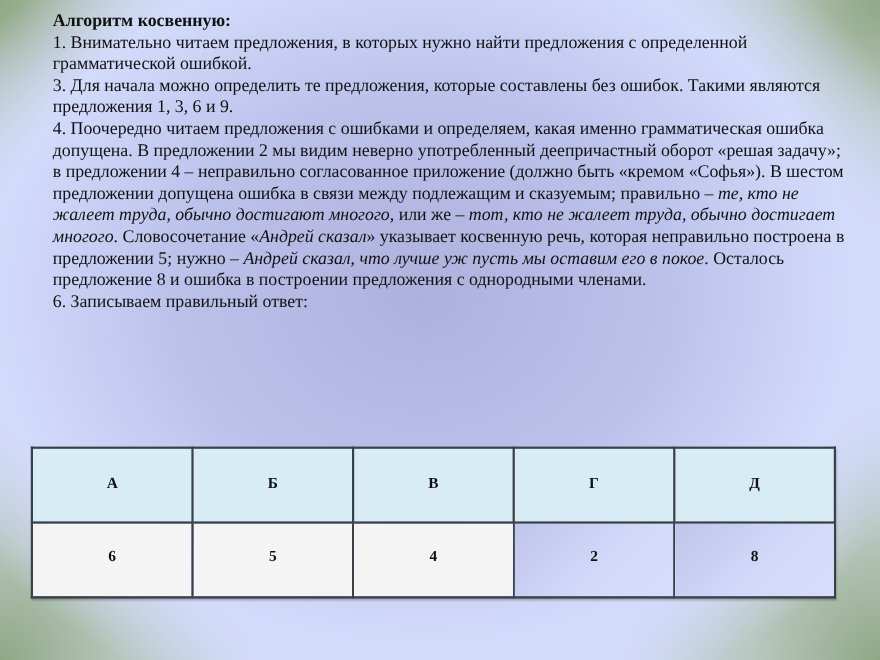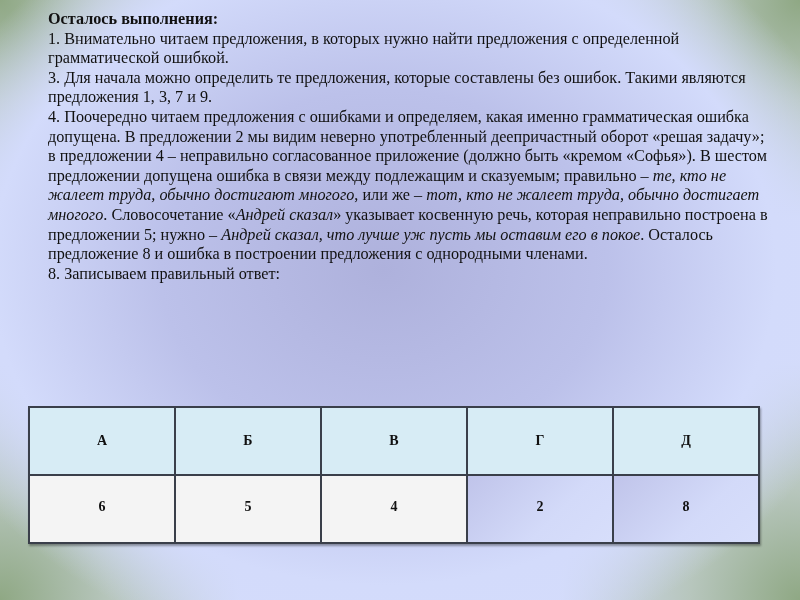--- a/index.html
+++ b/index.html
@@ -76,25 +76,25 @@
     }
     table.answer td .val {
       position: relative;
       top: -2px;
     }
   </style>
 </head>
 <body>
 
 <div class="content">
-  <p class="title">Осталось выполнения:</p>
+  <p class="title">Алгоритм косвенную:</p>
   <p>1. Внимательно читаем предложения, в которых нужно найти предложения с определенной грамматической ошибкой.</p>
-  <p>3. Для начала можно определить те предложения, которые составлены без ошибок. Такими являются предложения 1, 3, 7 и 9.</p>
+  <p>3. Для начала можно определить те предложения, которые составлены без ошибок. Такими являются предложения 1, 3, 6 и 9.</p>
   <p><span>4. Поочередно читаем предложения с ошибками и определяем, какая именно грамматическая ошибка допущена. В </span><b>предложении 2</b><span> мы видим неверно употребленный деепричастный оборот «решая задачу»; в </span><b>предложении 4</b><span> – неправильно согласованное приложение (должно быть «кремом «Софья»). В </span><b>шестом предложении</b><span> допущена ошибка в связи между подлежащим и сказуемым; правильно – </span><i>те, кто не жалеет труда, обычно достигают многого</i><span>, или же – </span><i>тот, кто не жалеет труда, обычно достигает многого</i><span>. Словосочетание «</span><i>Андрей сказал</i><span>» указывает косвенную речь, которая неправильно построена </span><b>в предложении 5</b><span>; нужно – </span><i>Андрей сказал, что лучше уж пусть мы оставим его в покое</i><span>. Осталось </span><b>предложение 8</b><span> и ошибка в построении предложения с однородными членами.</span></p>
-  <p>8. Записываем правильный ответ:</p>
+  <p>6. Записываем правильный ответ:</p>
 </div>
 
 <table class="answer">
   <tbody>
       <tr>
     <th>А</th>
     <th>Б</th>
     <th>В</th>
     <th>Г</th>
     <th>Д</th>

